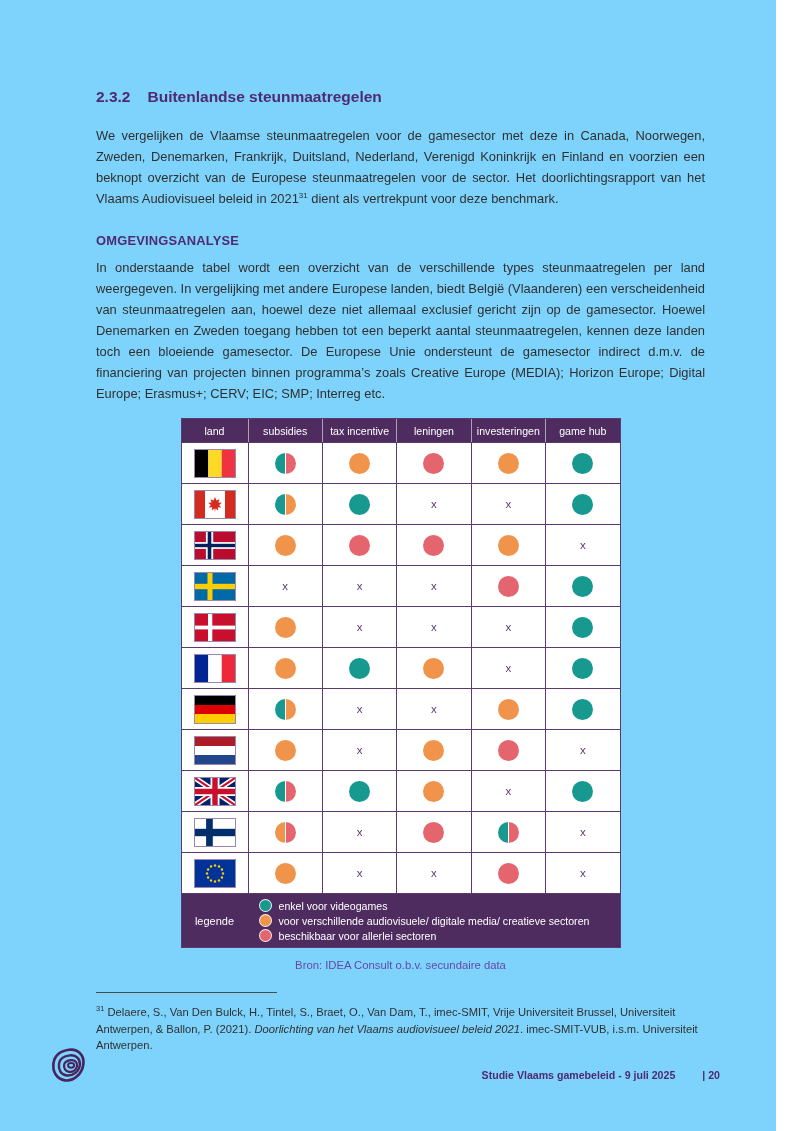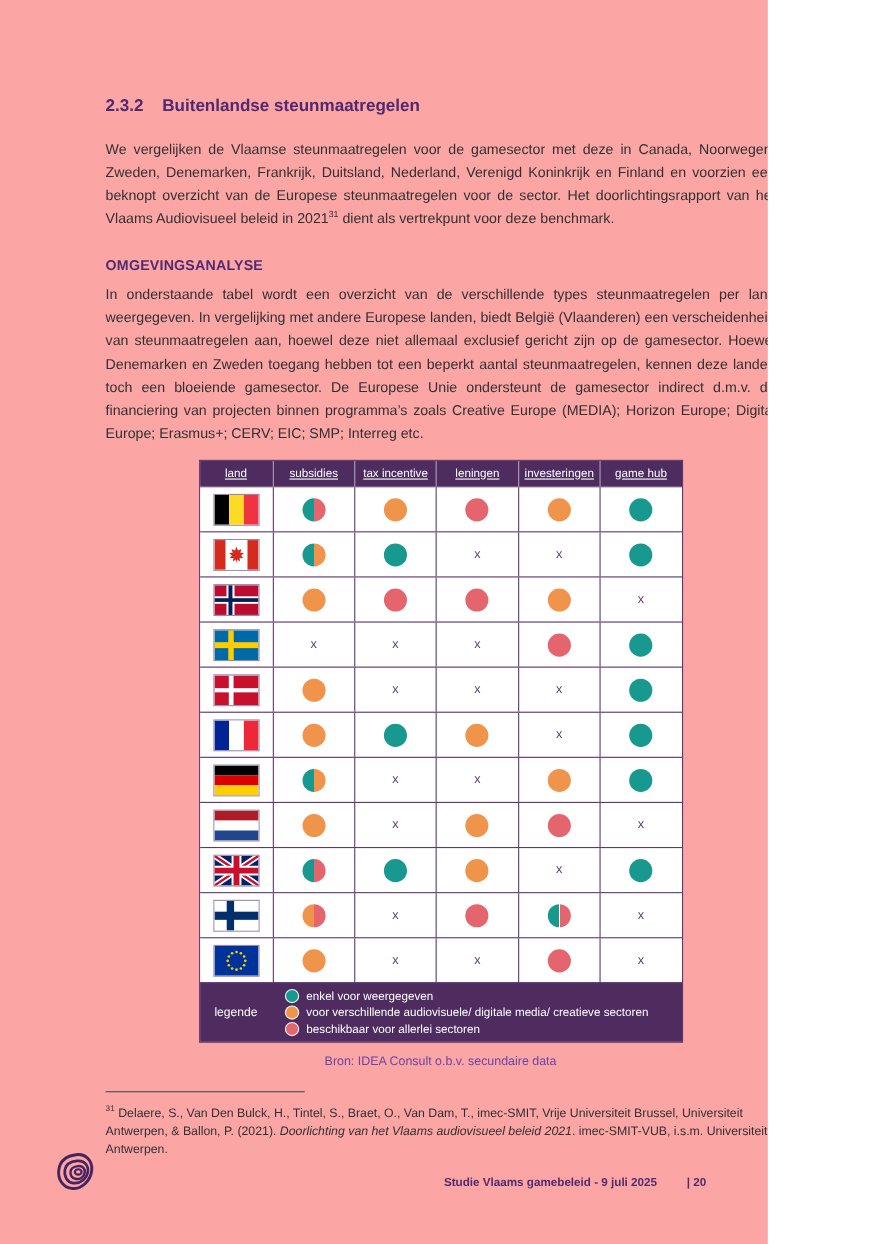--- a/index.html
+++ b/index.html
@@ -1,32 +1,32 @@
 <!DOCTYPE html>
 <html><head>
 <meta charset="utf-8">
 <style>
   html,body{margin:0;padding:0;background:#fff;}
-  .page{position:relative;width:698px;height:1131px;background:#fca5a5;
+  .page{position:relative;width:776px;height:1131px;background:#7dd3fc;
         font-family:"Liberation Sans",sans-serif;overflow:hidden;}
   .content{position:absolute;left:96px;top:88px;width:609px;}
 
   .h-section{font-size:15.5px;font-weight:700;color:#4f2a70;margin:0 0 19px 0;}
   .h-section .num{margin-right:17px;}
   .body-p{font-size:12.9px;line-height:21px;color:#303030;text-align:justify;margin:0;}
   .body-p sup{font-size:8px;line-height:0;}
   .p1{margin-bottom:24px;}
   .h-sub{font-size:12.9px;font-weight:700;color:#4f2a70;margin:0 0 9px 0;letter-spacing:.2px;}
   .p2{margin-bottom:14px;}
 
   .tcaption{text-align:center;font-style:italic;color:#6647a8;font-size:11.3px;margin:0 0 9px 0;}
   .bron{text-align:center;color:#6647a8;font-size:11.3px;margin:11px 0 0 0;}
 
   .ftable{width:440px;margin:0 auto;border:1px solid #5c3a70;box-sizing:border-box;}
-  .thead{display:flex;background:#4e2c60;height:23px;align-items:stretch;color:#ffffff;font-size:10.6px;text-decoration:underline;}
+  .thead{display:flex;background:#4e2c60;height:23px;align-items:stretch;color:#ffffff;font-size:10.6px;}
   .th{display:flex;align-items:center;justify-content:center;box-sizing:border-box;}
   .th+.th{border-left:1px solid rgba(255,255,255,.55);}
   .c0{width:66px;flex:none;}
   .c{width:74.4px;flex:none;}
   .tr{display:flex;height:40px;border-top:1px solid #5c3a70;background:#fff;}
   .td{display:flex;align-items:center;justify-content:center;box-sizing:border-box;}
   .td+.td{border-left:1px solid #5c3a70;}
 
   .flag{width:40px;height:27px;border:1px solid #9b87ad;box-sizing:content-box;line-height:0;}
   .flag svg{display:block;}
@@ -375,21 +375,21 @@
             <div class="td c">
               <span class="xmark">x</span>
             </div>
           </div>
         </div>
       <div class="legendrow">
         <div class="legend-label">legende</div>
         <div class="legend-items" id="legend-items">
             <div class="legend-item">
               <span class="ldot" style="background:#17998f"></span>
-              <span>enkel voor weergegeven</span>
+              <span>enkel voor videogames</span>
             </div>
             <div class="legend-item">
               <span class="ldot" style="background:#f0944c"></span>
               <span>voor verschillende audiovisuele/ digitale media/ creatieve sectoren</span>
             </div>
             <div class="legend-item">
               <span class="ldot" style="background:#e4656e"></span>
               <span>beschikbaar voor allerlei sectoren</span>
             </div>
           </div>

